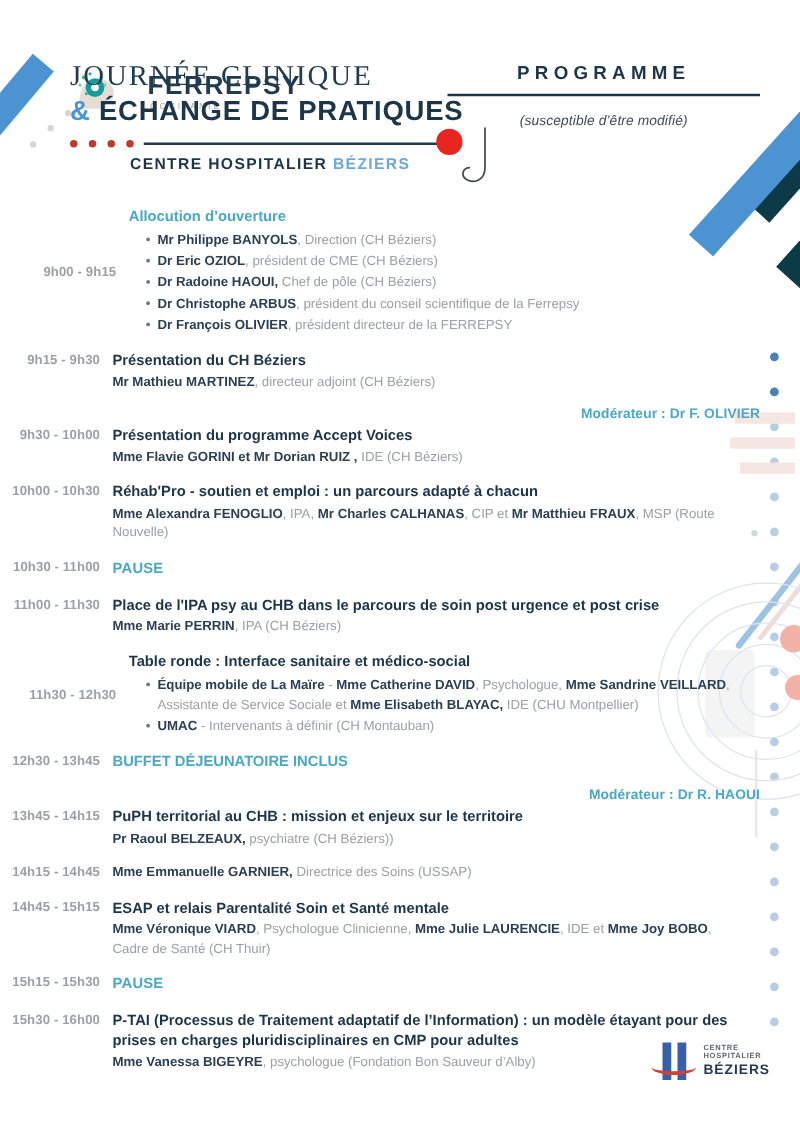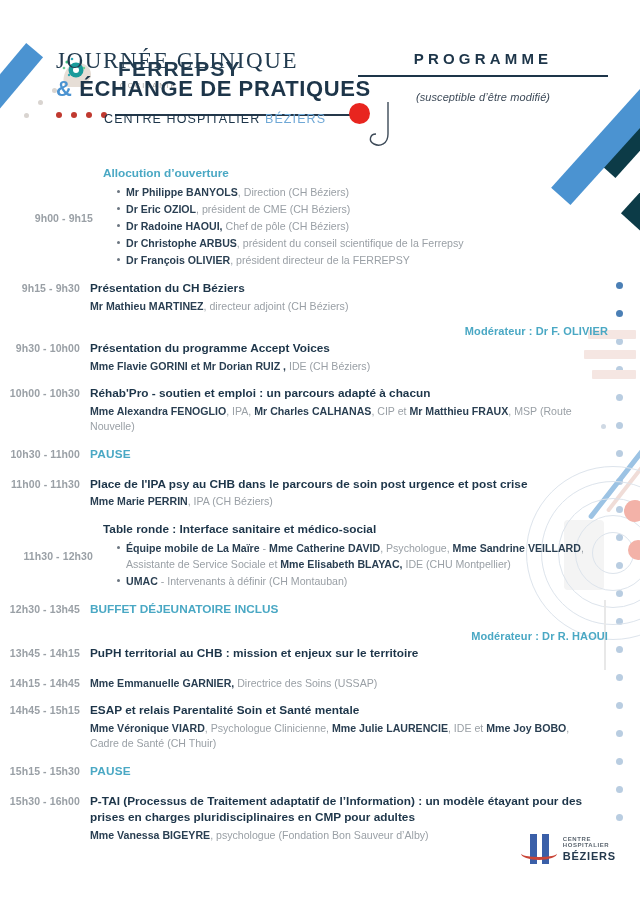--- a/index.html
+++ b/index.html
@@ -93,21 +93,21 @@
   }
   .t-line2{
     font-size:22px;letter-spacing:0.6px;font-weight:bold;color:#1d3549;line-height:1.2;margin-top:2px;
   }
   .t-line2 .amp{color:#4b93d1;}
 
   .sub-row{position:absolute;left:56px;top:112px;display:flex;align-items:center;width:300px;}
   .reddots{display:flex;gap:9px;margin-right:8px;}
   .reddots i{width:6px;height:6px;border-radius:50%;background:#c0392f;display:block;}
   .rule{flex:1;height:2px;background:#25384a;}
-  .ch-line{position:absolute;left:104px;top:112px;font-size:12.5px;font-weight:normal;letter-spacing:1.1px;color:#1d3549;}
+  .ch-line{position:absolute;left:104px;top:124px;font-size:12.5px;font-weight:bold;letter-spacing:1.1px;color:#1d3549;}
   .ch-line .bez{color:#6fa8d6;}
 
   .reddot-big{position:absolute;left:349px;top:103px;width:21px;height:21px;border-radius:50%;background:#e8251f;}
   .hook{position:absolute;left:358px;top:100px;width:40px;height:55px;}
 
   .programme{position:absolute;right:32px;top:14px;width:250px;text-align:center;}
   .programme-word{font-size:15px;font-weight:bold;letter-spacing:4.2px;color:#1d3549;margin-top:36px;}
   .programme-rule{margin-top:8px;height:2px;background:#1d3549;width:100%;}
   .programme-note{
     margin-top:14px;font-size:11px;font-style:italic;color:#3d4a58;letter-spacing:0.1px;text-align:center;
@@ -332,20 +332,21 @@
         <div class="time">12h30 - 13h45</div>
         <div class="body">
           <div class="ttl accent">BUFFET DÉJEUNATOIRE INCLUS</div>
         </div>
       </div>
       <div class="moderator">Modérateur : Dr R. HAOUI</div>
       <div class="row">
         <div class="time">13h45 - 14h15</div>
         <div class="body">
           <div class="ttl">PuPH territorial au CHB : mission et enjeux sur le territoire</div>
+          <div class="spk"><b>Pr Raoul BELZEAUX,</b> psychiatre (CH Béziers))</div>
         </div>
       </div>
       <div class="row">
         <div class="time">14h15 - 14h45</div>
         <div class="body">
           <div class="spk"><b>Mme Emmanuelle GARNIER,</b> Directrice des Soins (USSAP)</div>
         </div>
       </div>
       <div class="row">
         <div class="time">14h45 - 15h15</div>

